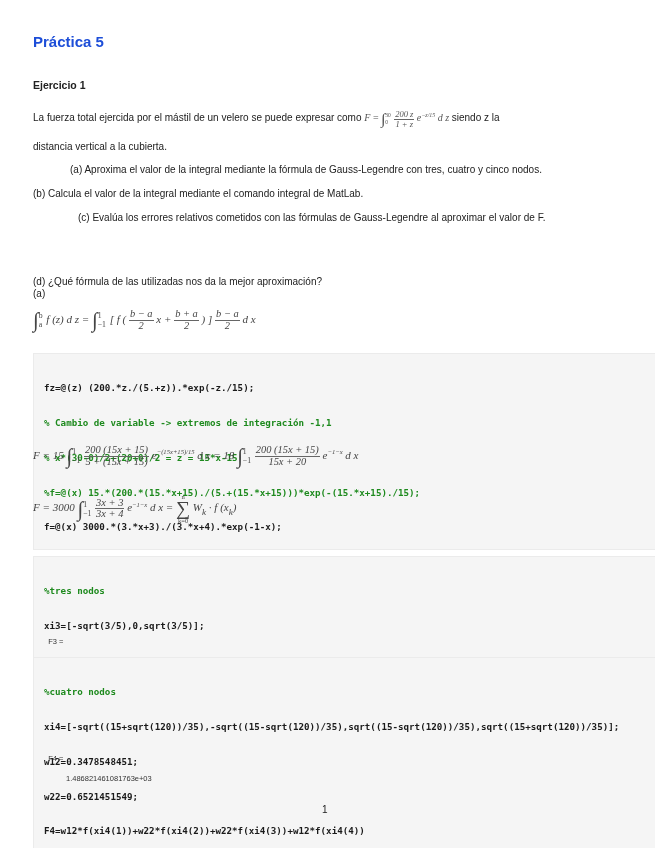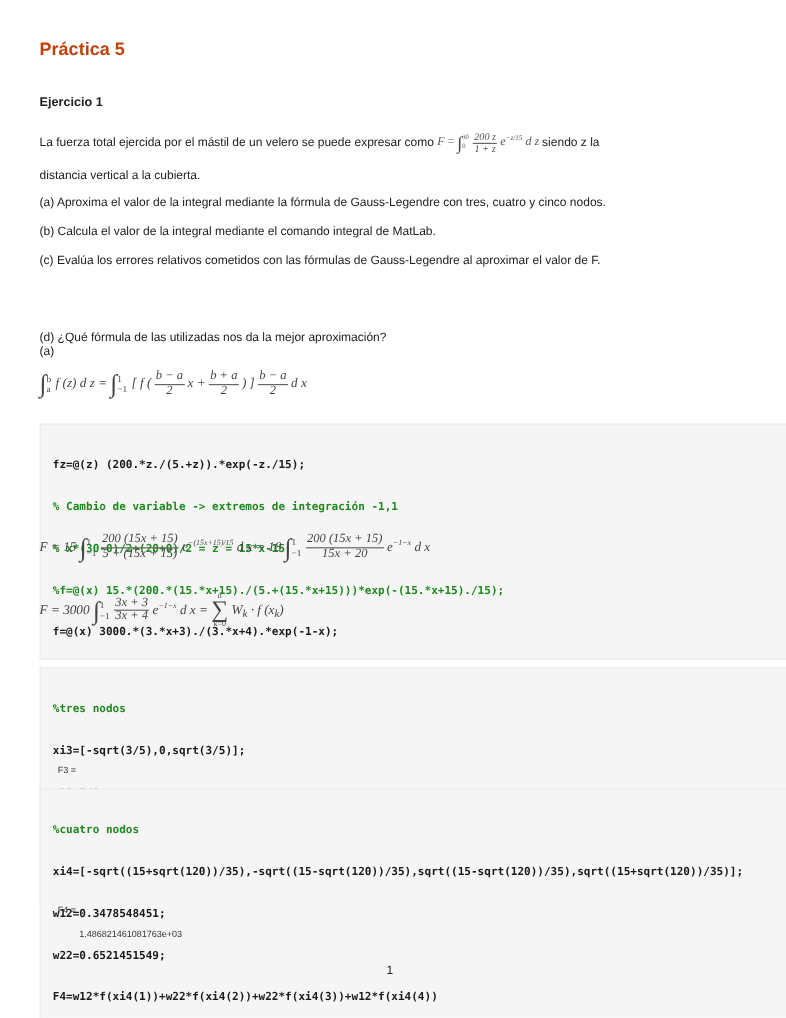--- a/index.html
+++ b/index.html
@@ -1,17 +1,17 @@
 <!DOCTYPE html>
 <html><head>
 <meta charset="utf-8">
 <style>
   html, body { margin: 0; padding: 0; background: #ffffff; }
   body { width: 655px; height: 848px; position: relative; overflow: hidden; font-family: "Liberation Sans", sans-serif; color: #212121; }
-  .page-title { position: absolute; left: 33px; top: 33px; font-size: 15px; font-weight: bold; color: #c2410c; margin: 0; }
+  .page-title { position: absolute; left: 33px; top: 33px; font-size: 15px; font-weight: bold; color: #1d4ed8; margin: 0; }
   .section-title { position: absolute; left: 33px; top: 79px; font-size: 10.5px; font-weight: bold; color: #212121; margin: 0; }
   .para { position: absolute; left: 33px; font-size: 10px; color: #212121; white-space: nowrap; margin: 0; }
   .math { font-family: "Liberation Serif", serif; font-style: italic; color: #555; }
   .math .up { font-style: normal; }
   .frac { display: inline-block; vertical-align: middle; text-align: center; font-size: 0.85em; line-height: 1; }
   .frac .num { display: block; border-bottom: 1px solid #666; padding: 0 1px; }
   .frac .den { display: block; padding: 0 1px; }
   .int { font-size: 1.5em; font-style: normal; vertical-align: -0.2em; color: #444; }
   .lims { display: inline-block; vertical-align: middle; font-size: 0.55em; line-height: 1.2; margin-right: 1px; font-style: normal; }
   .lims span { display: block; }
@@ -43,23 +43,23 @@
     <span class="up">=</span>
     <span class="int">∫</span><span class="lims"><span>30</span><span>0</span></span>
     <span class="frac"><span class="num">200 z</span><span class="den">1 + z</span></span>
     <span>e</span><sup>−z/15</sup>
     <span>d z</span>
   </span>
   <span> siendo z la</span>
 </p>
 <p class="para" style="top:141px;">distancia vertical a la cubierta.</p>
 
-<p class="para" style="top:164px;">(a) Aproxima el valor de la integral mediante la fórmula de Gauss-Legendre con tres, cuatro y cinco nodos.</p>
+<p class="para" style="top:164px;margin-left:37px;">(a) Aproxima el valor de la integral mediante la fórmula de Gauss-Legendre con tres, cuatro y cinco nodos.</p>
 <p class="para" style="top:188px;">(b) Calcula el valor de la integral mediante el comando integral de MatLab.</p>
-<p class="para" style="top:212px;">(c) Evalúa los errores relativos cometidos con las fórmulas de Gauss-Legendre al aproximar el valor de F.</p>
+<p class="para" style="top:212px;margin-left:45px;">(c) Evalúa los errores relativos cometidos con las fórmulas de Gauss-Legendre al aproximar el valor de F.</p>
 <p class="para" style="top:236px;margin-top:40px;">(d) ¿Qué fórmula de las utilizadas nos da la mejor aproximación?</p>
 
 <p class="para" style="top:288px;">(a)</p>
 
 <div class="eq" style="top:308px;">
   <span class="int">∫</span><span class="lims"><span>b</span><span>a</span></span>
   <span>f (z) d z =</span>
   <span class="int">∫</span><span class="lims"><span>1</span><span>−1</span></span>
   <span>[ f (</span>
   <span class="frac"><span class="num">b − a</span><span class="den">2</span></span>

